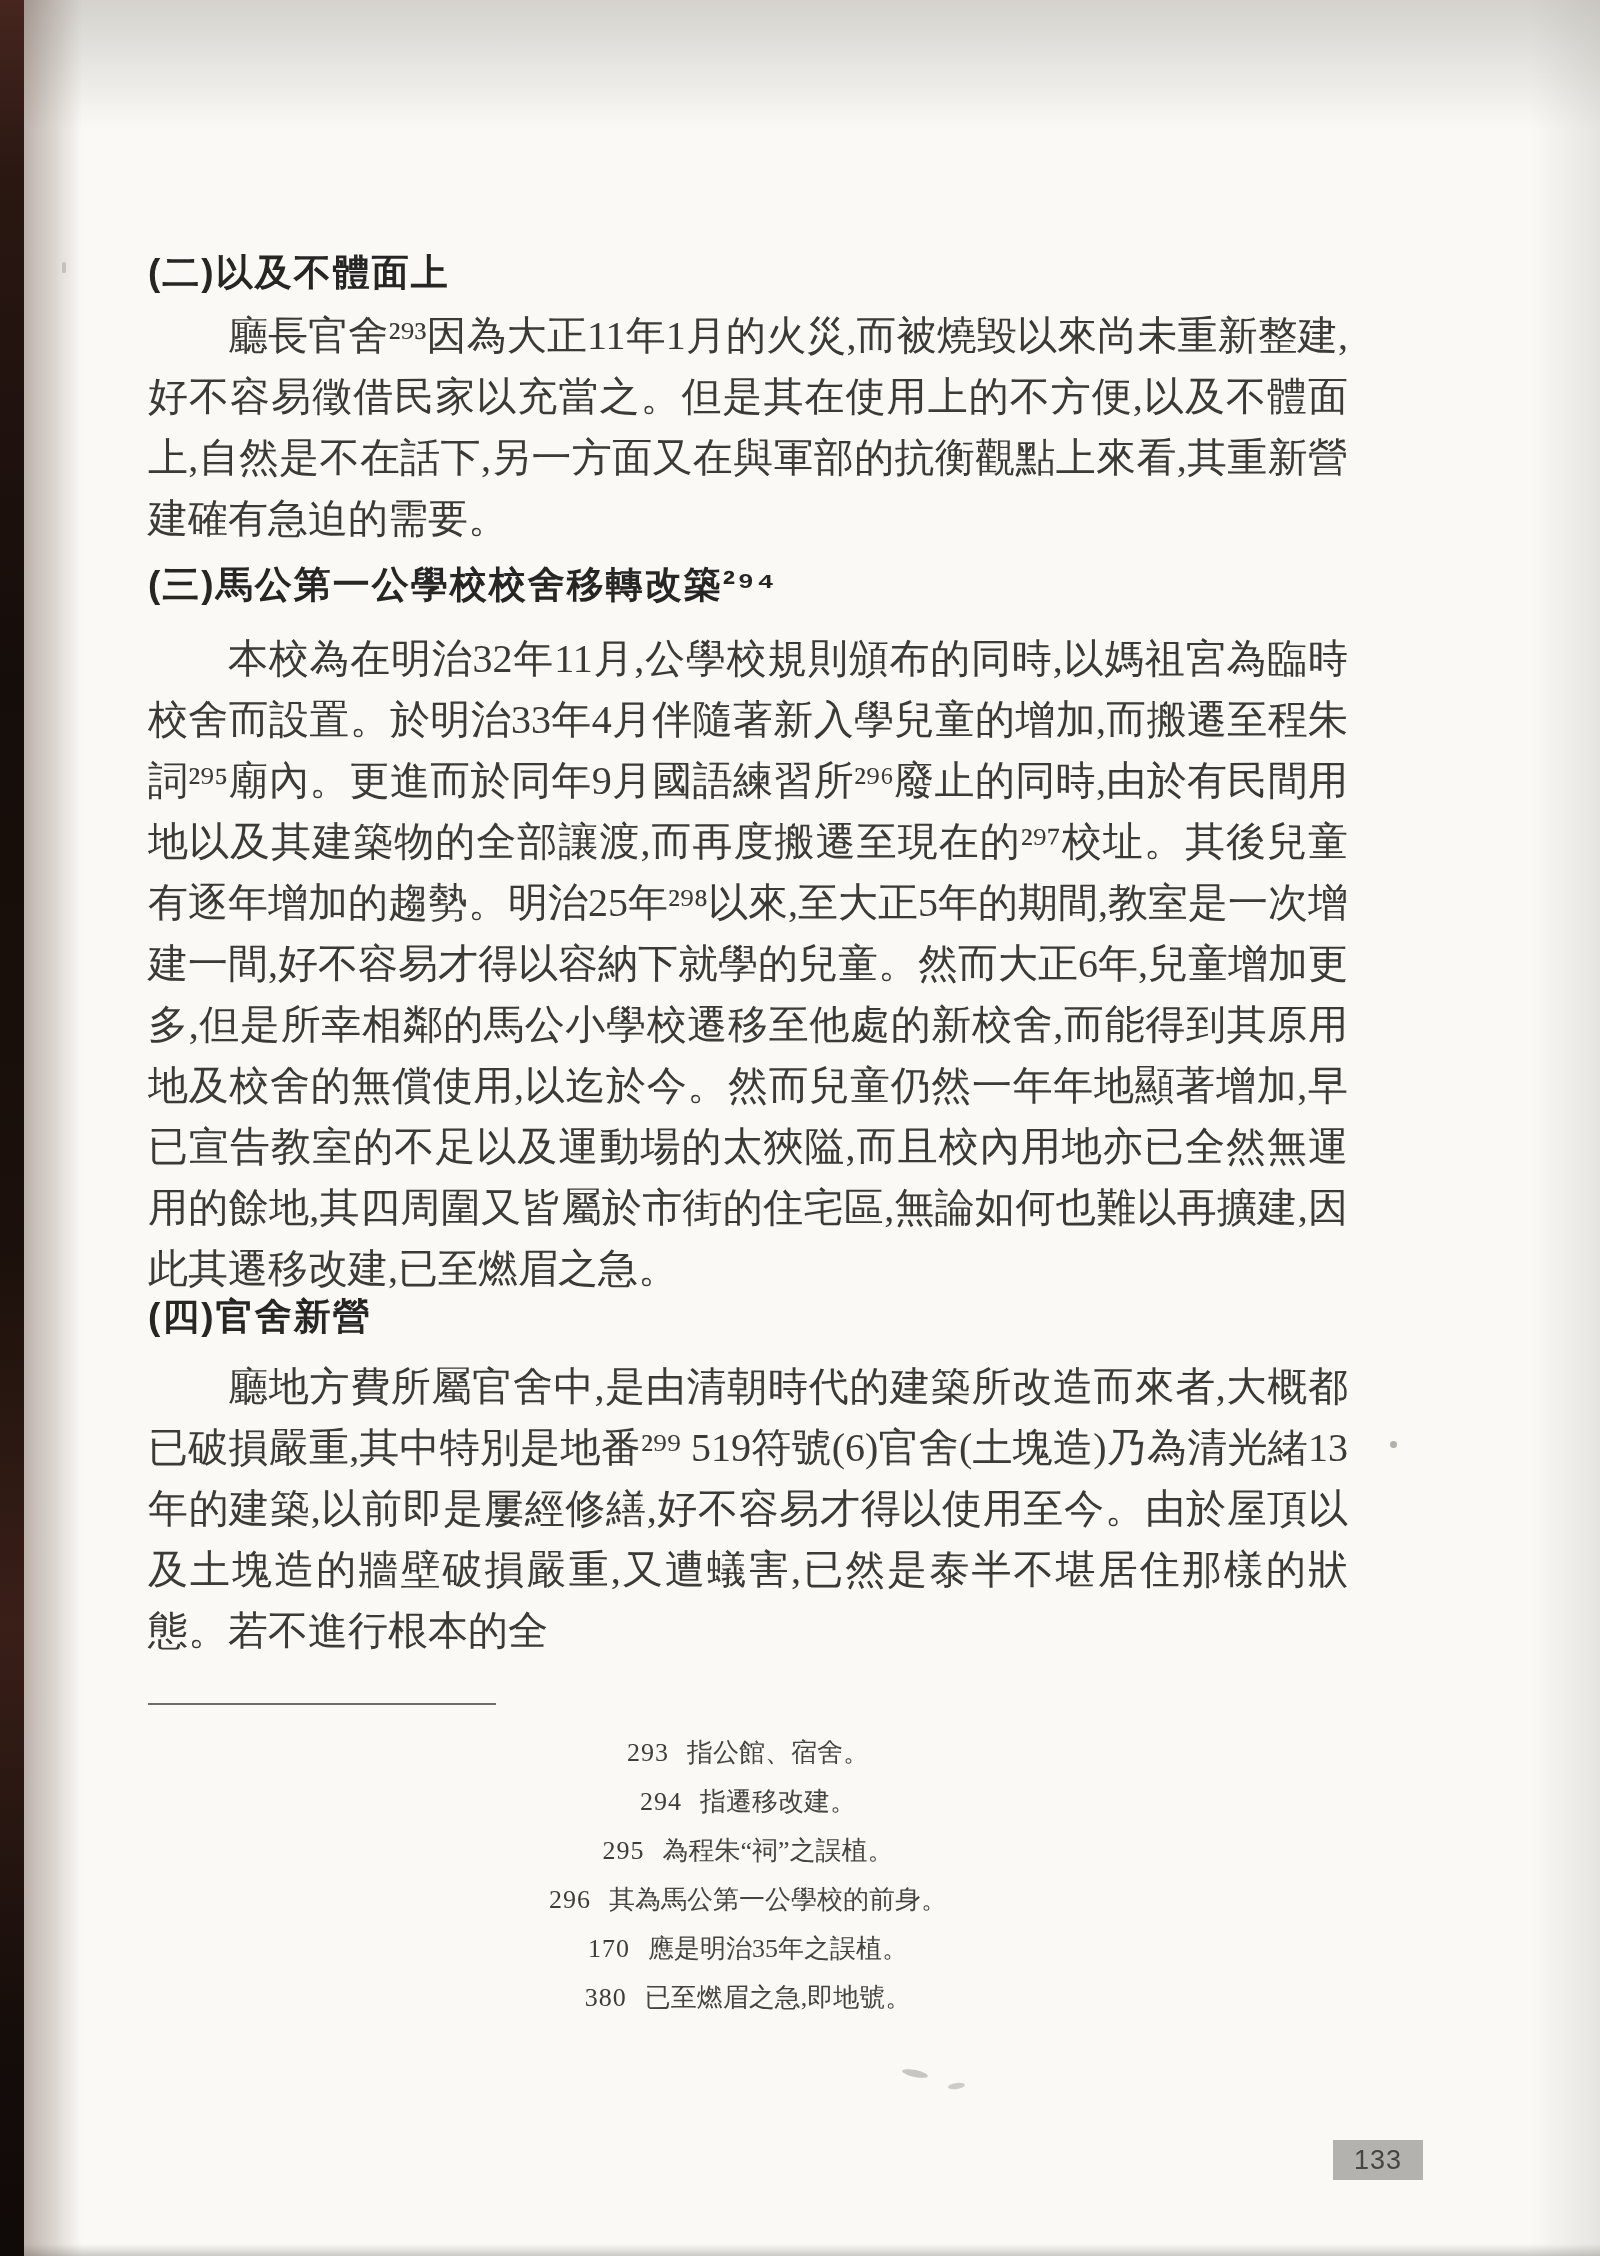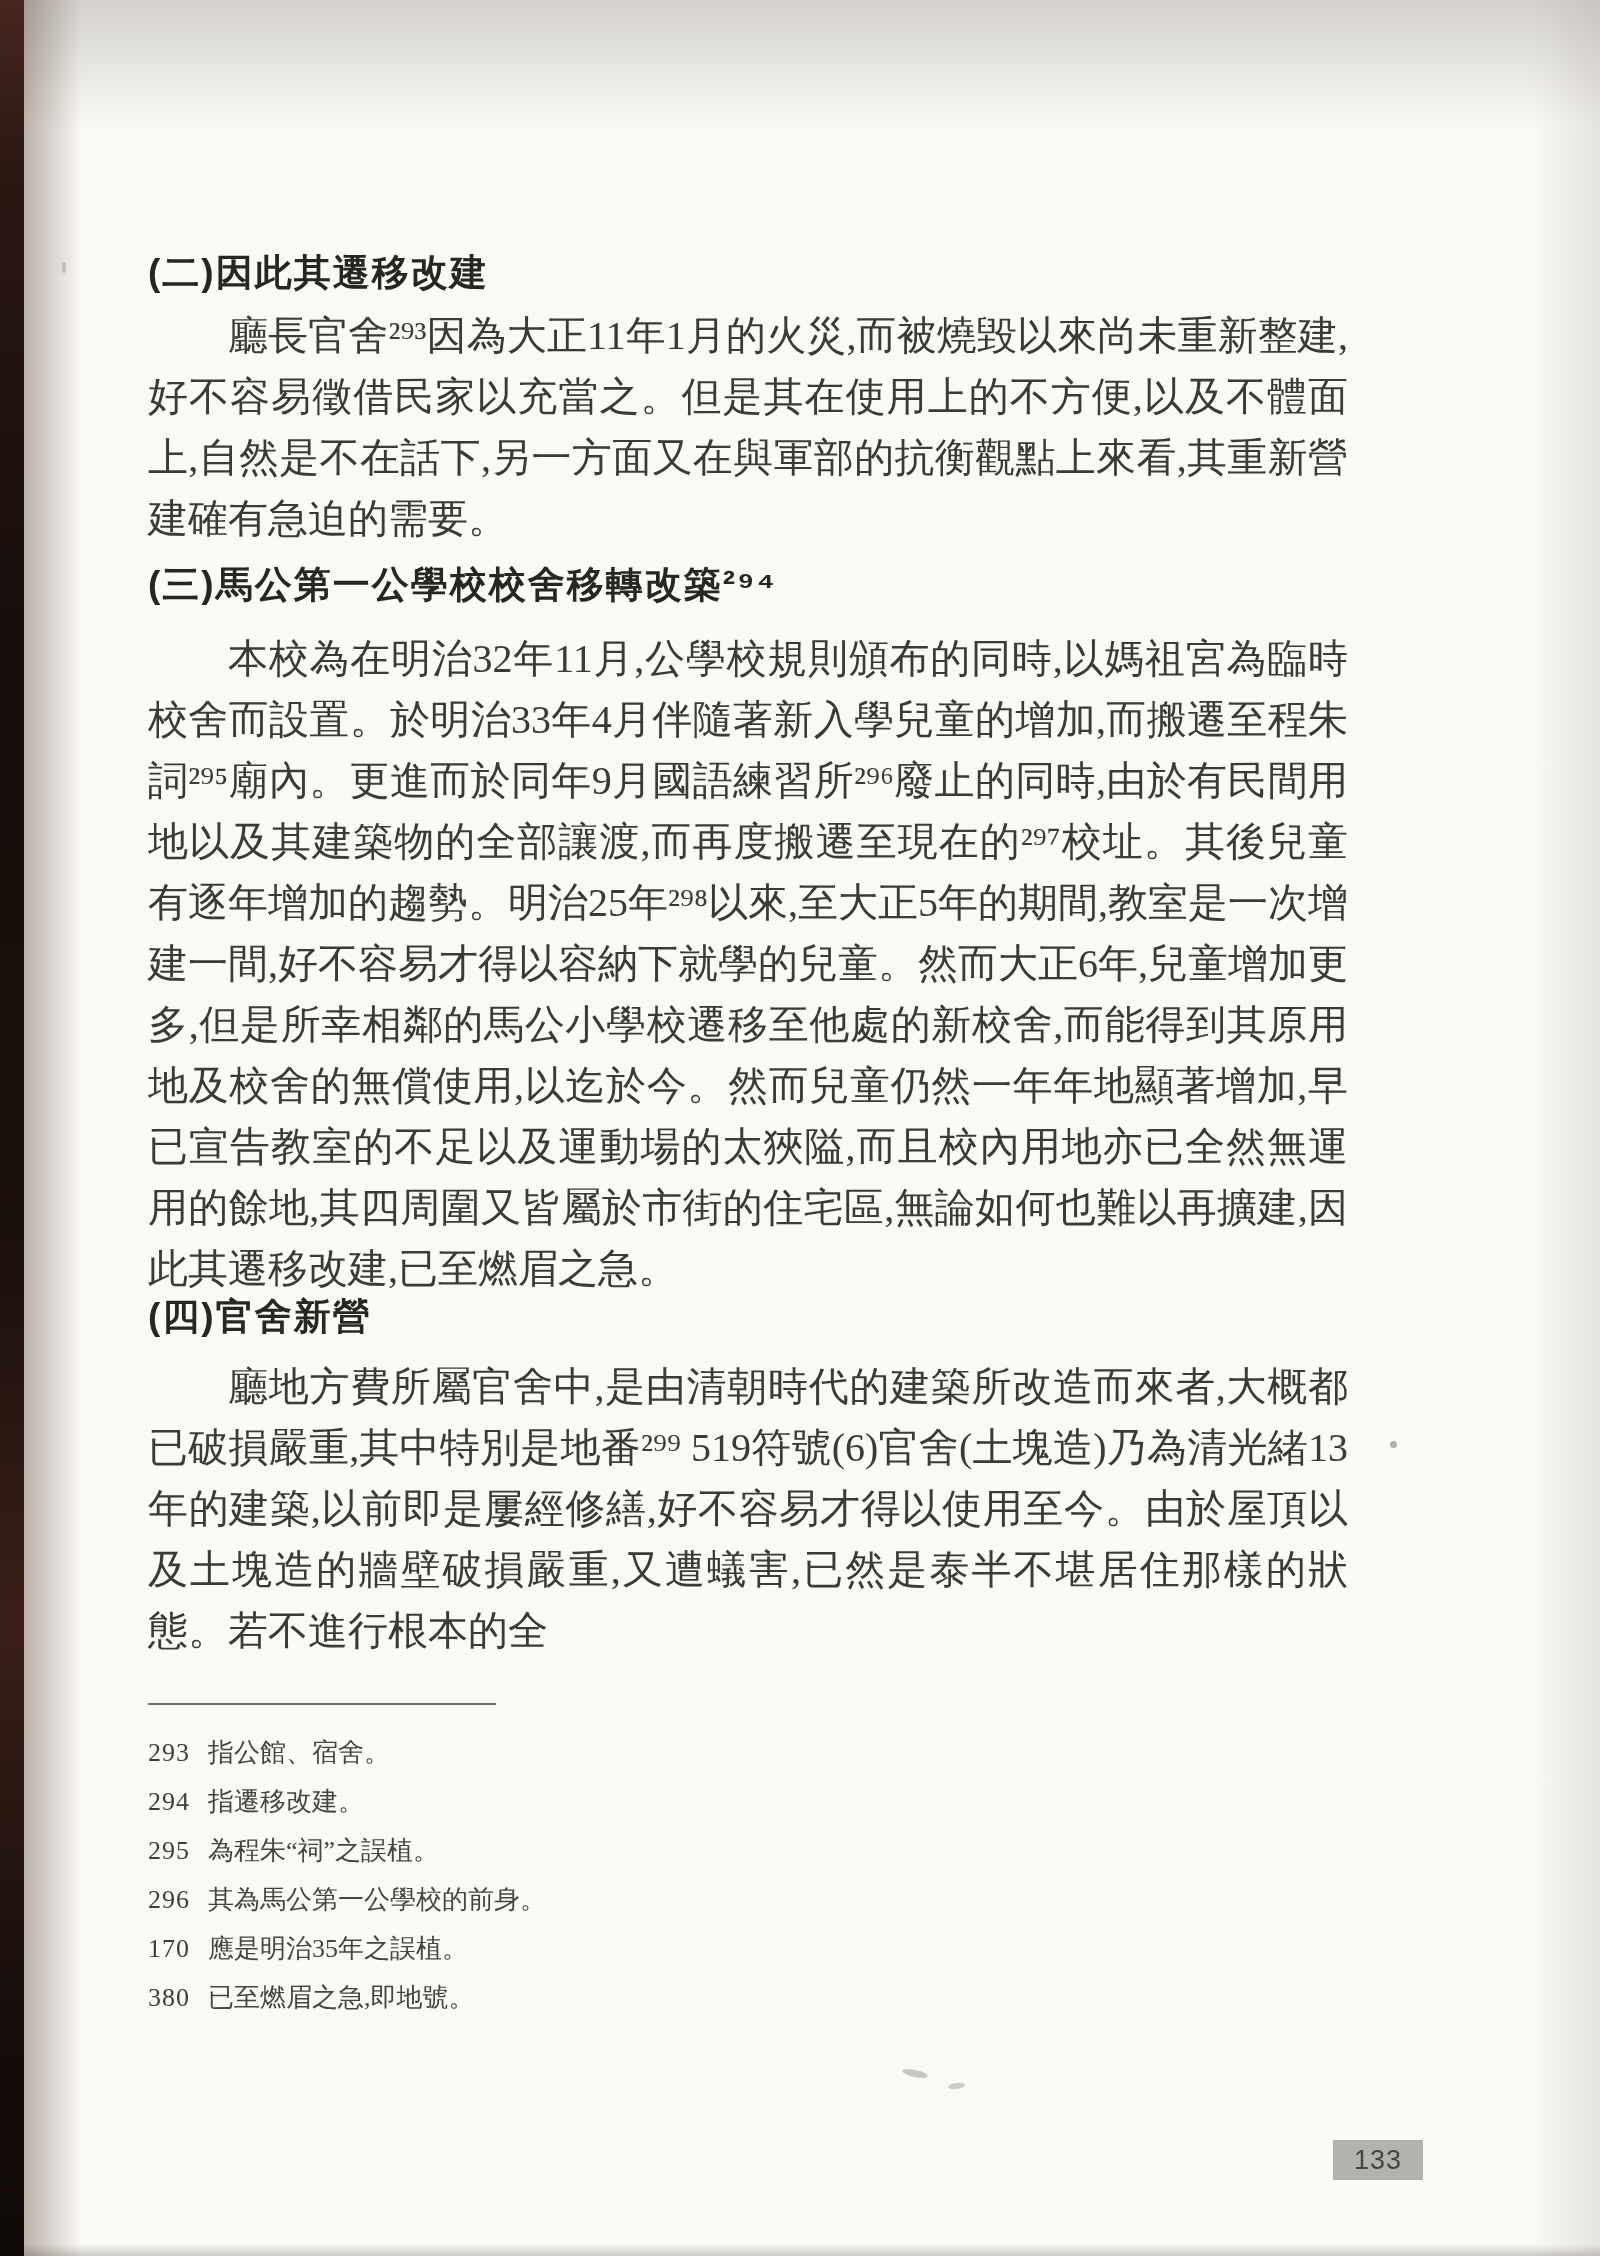--- a/index.html
+++ b/index.html
@@ -63,21 +63,21 @@
     font-size: 40px; line-height: 61px;
     text-align: justify; text-justify: inter-character;
     text-indent: 2em; color: #3b3a37;
   }
 
   .footnote-rule {
     position: absolute; left: 0; top: 1703px;
     width: 348px; height: 2px; background: #6d6d6a;
   }
 
-  .footnotes { position: absolute; left: 0; top: 1728px; width: 1200px; }
+  .footnotes { position: absolute; left: 0; top: 1728px; width: 1200px; text-align: center; }
   .footnote {
     font-size: 26px; line-height: 49px; color: #454440;
     white-space: nowrap;
   }
   .fn-num {
     display: inline-block; margin-right: 18px; letter-spacing: 1px;
     color: #3e3d39;
   }
 
   .page-number {
@@ -100,21 +100,21 @@
 <div class="page">
 
   <div class="edge-left"></div>
   <div class="edge-left-fade"></div>
   <div class="edge-top"></div>
   <div class="edge-right"></div>
   <div class="edge-bottom"></div>
 
   <div class="content">
 
-    <h2 class="sec-heading" style="top:248px">(二)因此其遷移改建</h2>
+    <h2 class="sec-heading" style="top:248px">(二)以及不體面上</h2>
     <p class="body-para" style="top:305px">廳長官舍²⁹³因為大正11年1月的火災,而被燒毀以來尚未重新整建,好不容易徵借民家以充當之。但是其在使用上的不方便,以及不體面上,自然是不在話下,另一方面又在與軍部的抗衡觀點上來看,其重新營建確有急迫的需要。</p>
 
     <h2 class="sec-heading" style="top:560px">(三)馬公第一公學校校舍移轉改築²⁹⁴</h2>
     <p class="body-para" style="top:628px">本校為在明治32年11月,公學校規則頒布的同時,以媽祖宮為臨時校舍而設置。於明治33年4月伴隨著新入學兒童的增加,而搬遷至程朱詞²⁹⁵廟內。更進而於同年9月國語練習所²⁹⁶廢止的同時,由於有民間用地以及其建築物的全部讓渡,而再度搬遷至現在的²⁹⁷校址。其後兒童有逐年增加的趨勢。明治25年²⁹⁸以來,至大正5年的期間,教室是一次增建一間,好不容易才得以容納下就學的兒童。然而大正6年,兒童增加更多,但是所幸相鄰的馬公小學校遷移至他處的新校舍,而能得到其原用地及校舍的無償使用,以迄於今。然而兒童仍然一年年地顯著增加,早已宣告教室的不足以及運動場的太狹隘,而且校內用地亦已全然無運用的餘地,其四周圍又皆屬於市街的住宅區,無論如何也難以再擴建,因此其遷移改建,已至燃眉之急。</p>
 
     <h2 class="sec-heading" style="top:1292px">(四)官舍新營</h2>
     <p class="body-para" style="top:1356px">廳地方費所屬官舍中,是由清朝時代的建築所改造而來者,大概都已破損嚴重,其中特別是地番²⁹⁹ 519符號(6)官舍(土塊造)乃為清光緒13年的建築,以前即是屢經修繕,好不容易才得以使用至今。由於屋頂以及土塊造的牆壁破損嚴重,又遭蟻害,已然是泰半不堪居住那樣的狀態。若不進行根本的全</p>
 
     <div class="footnote-rule"></div>
 

